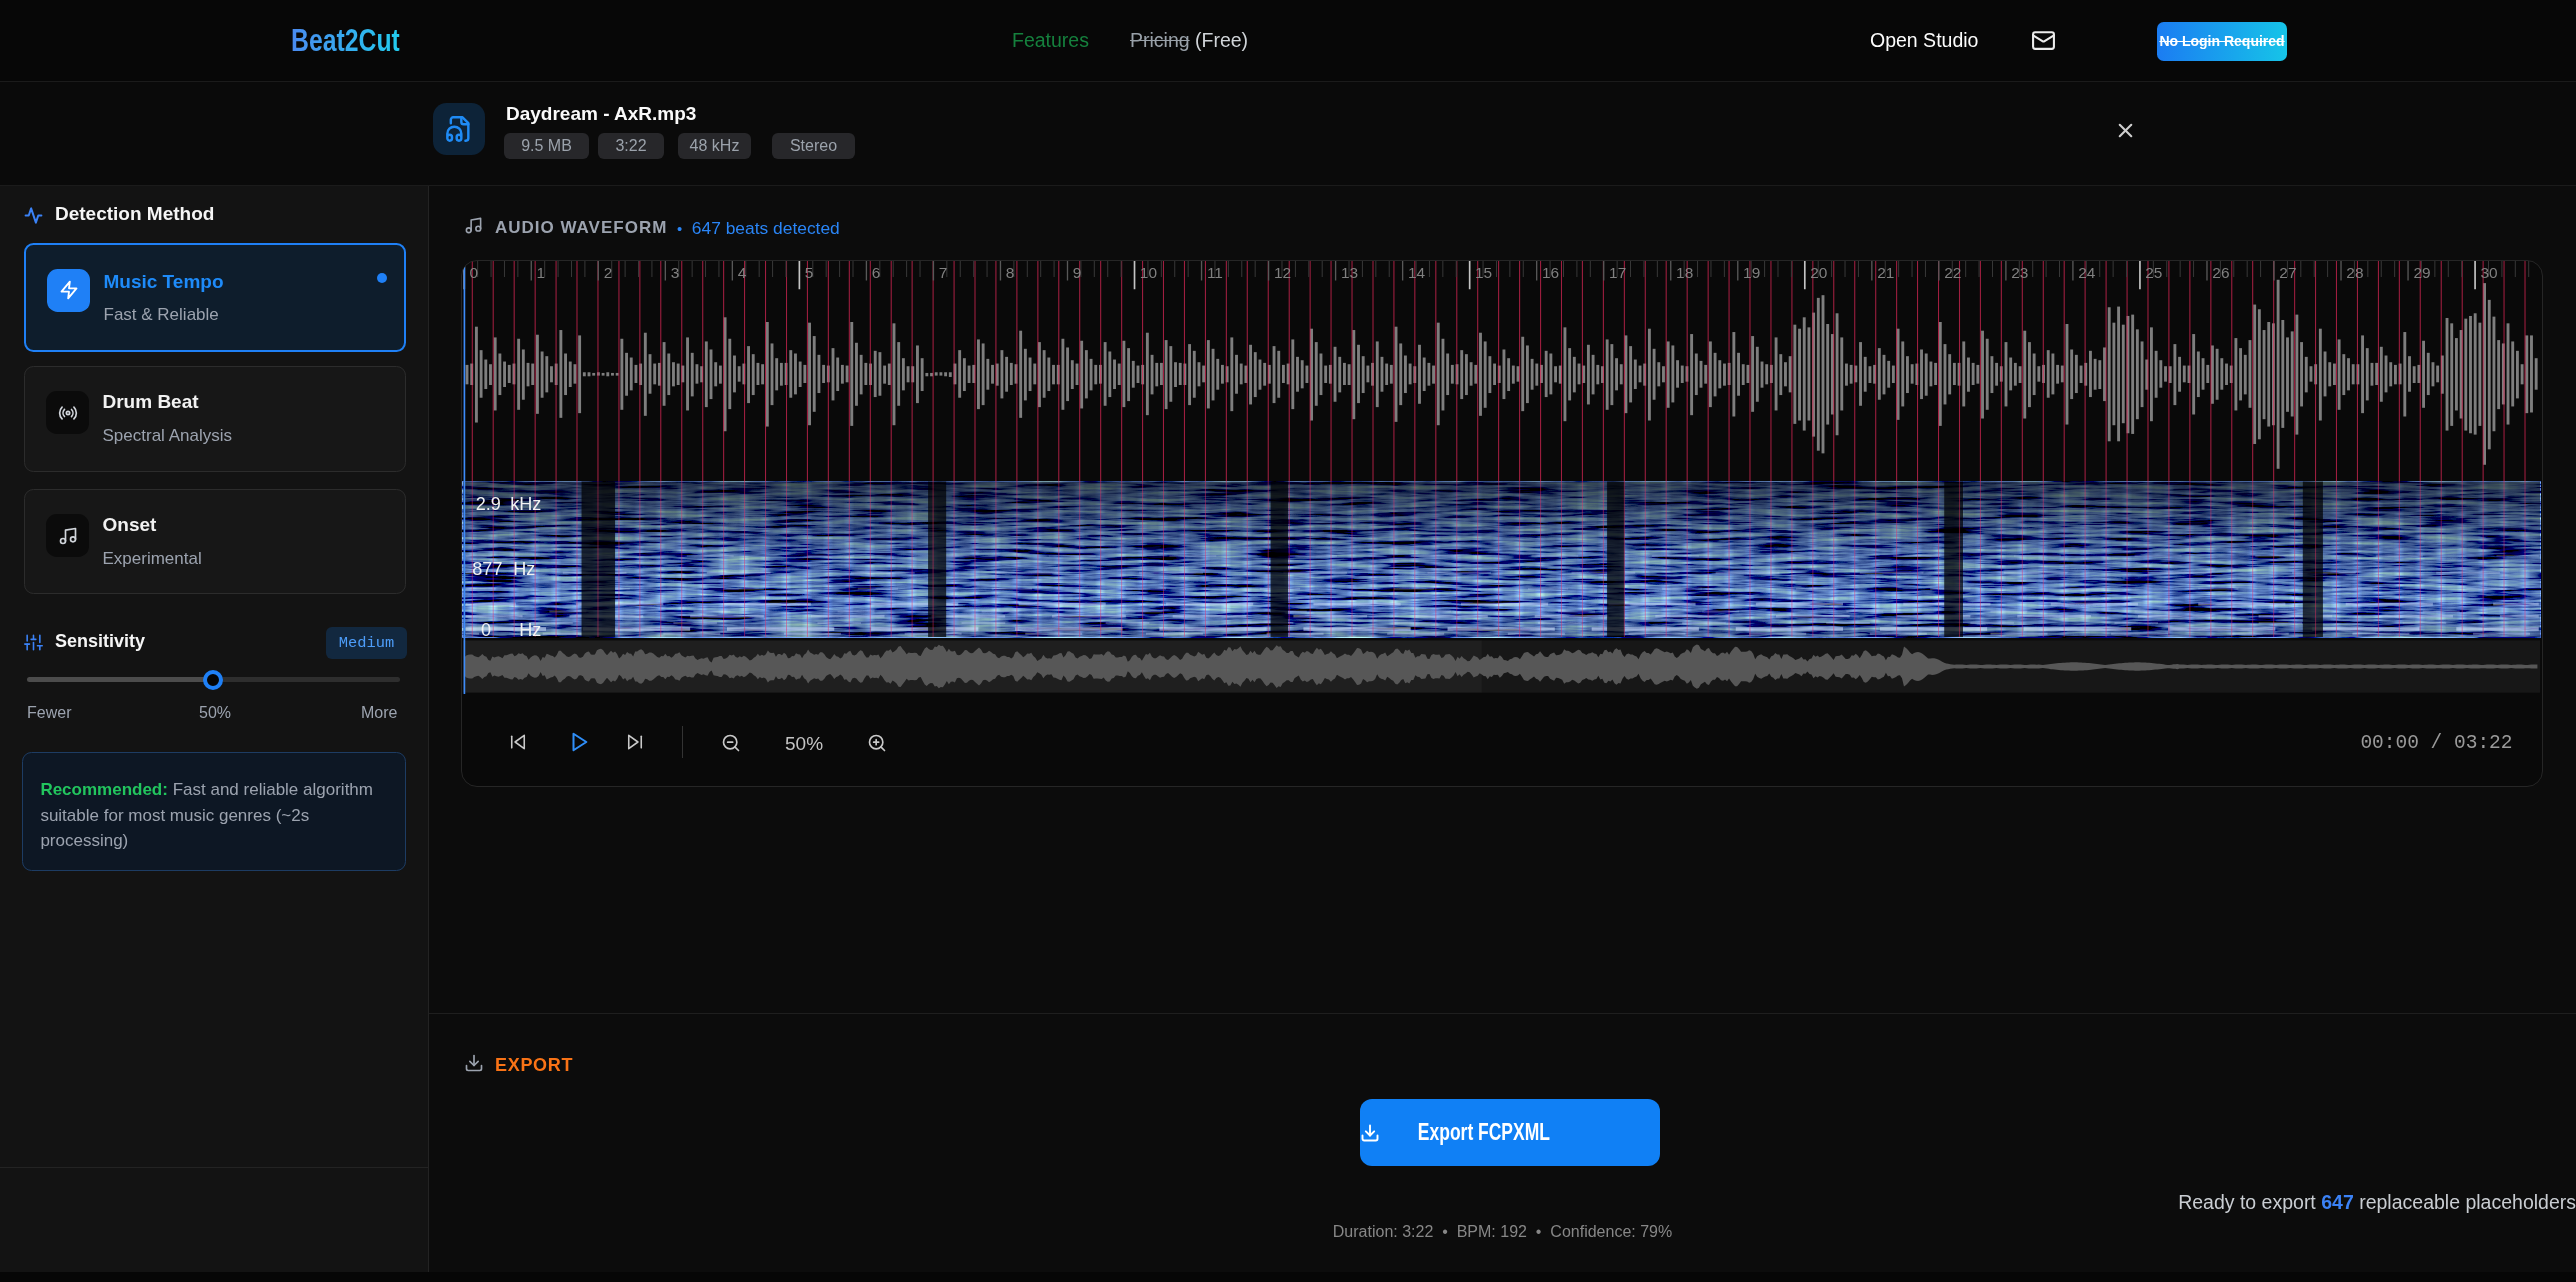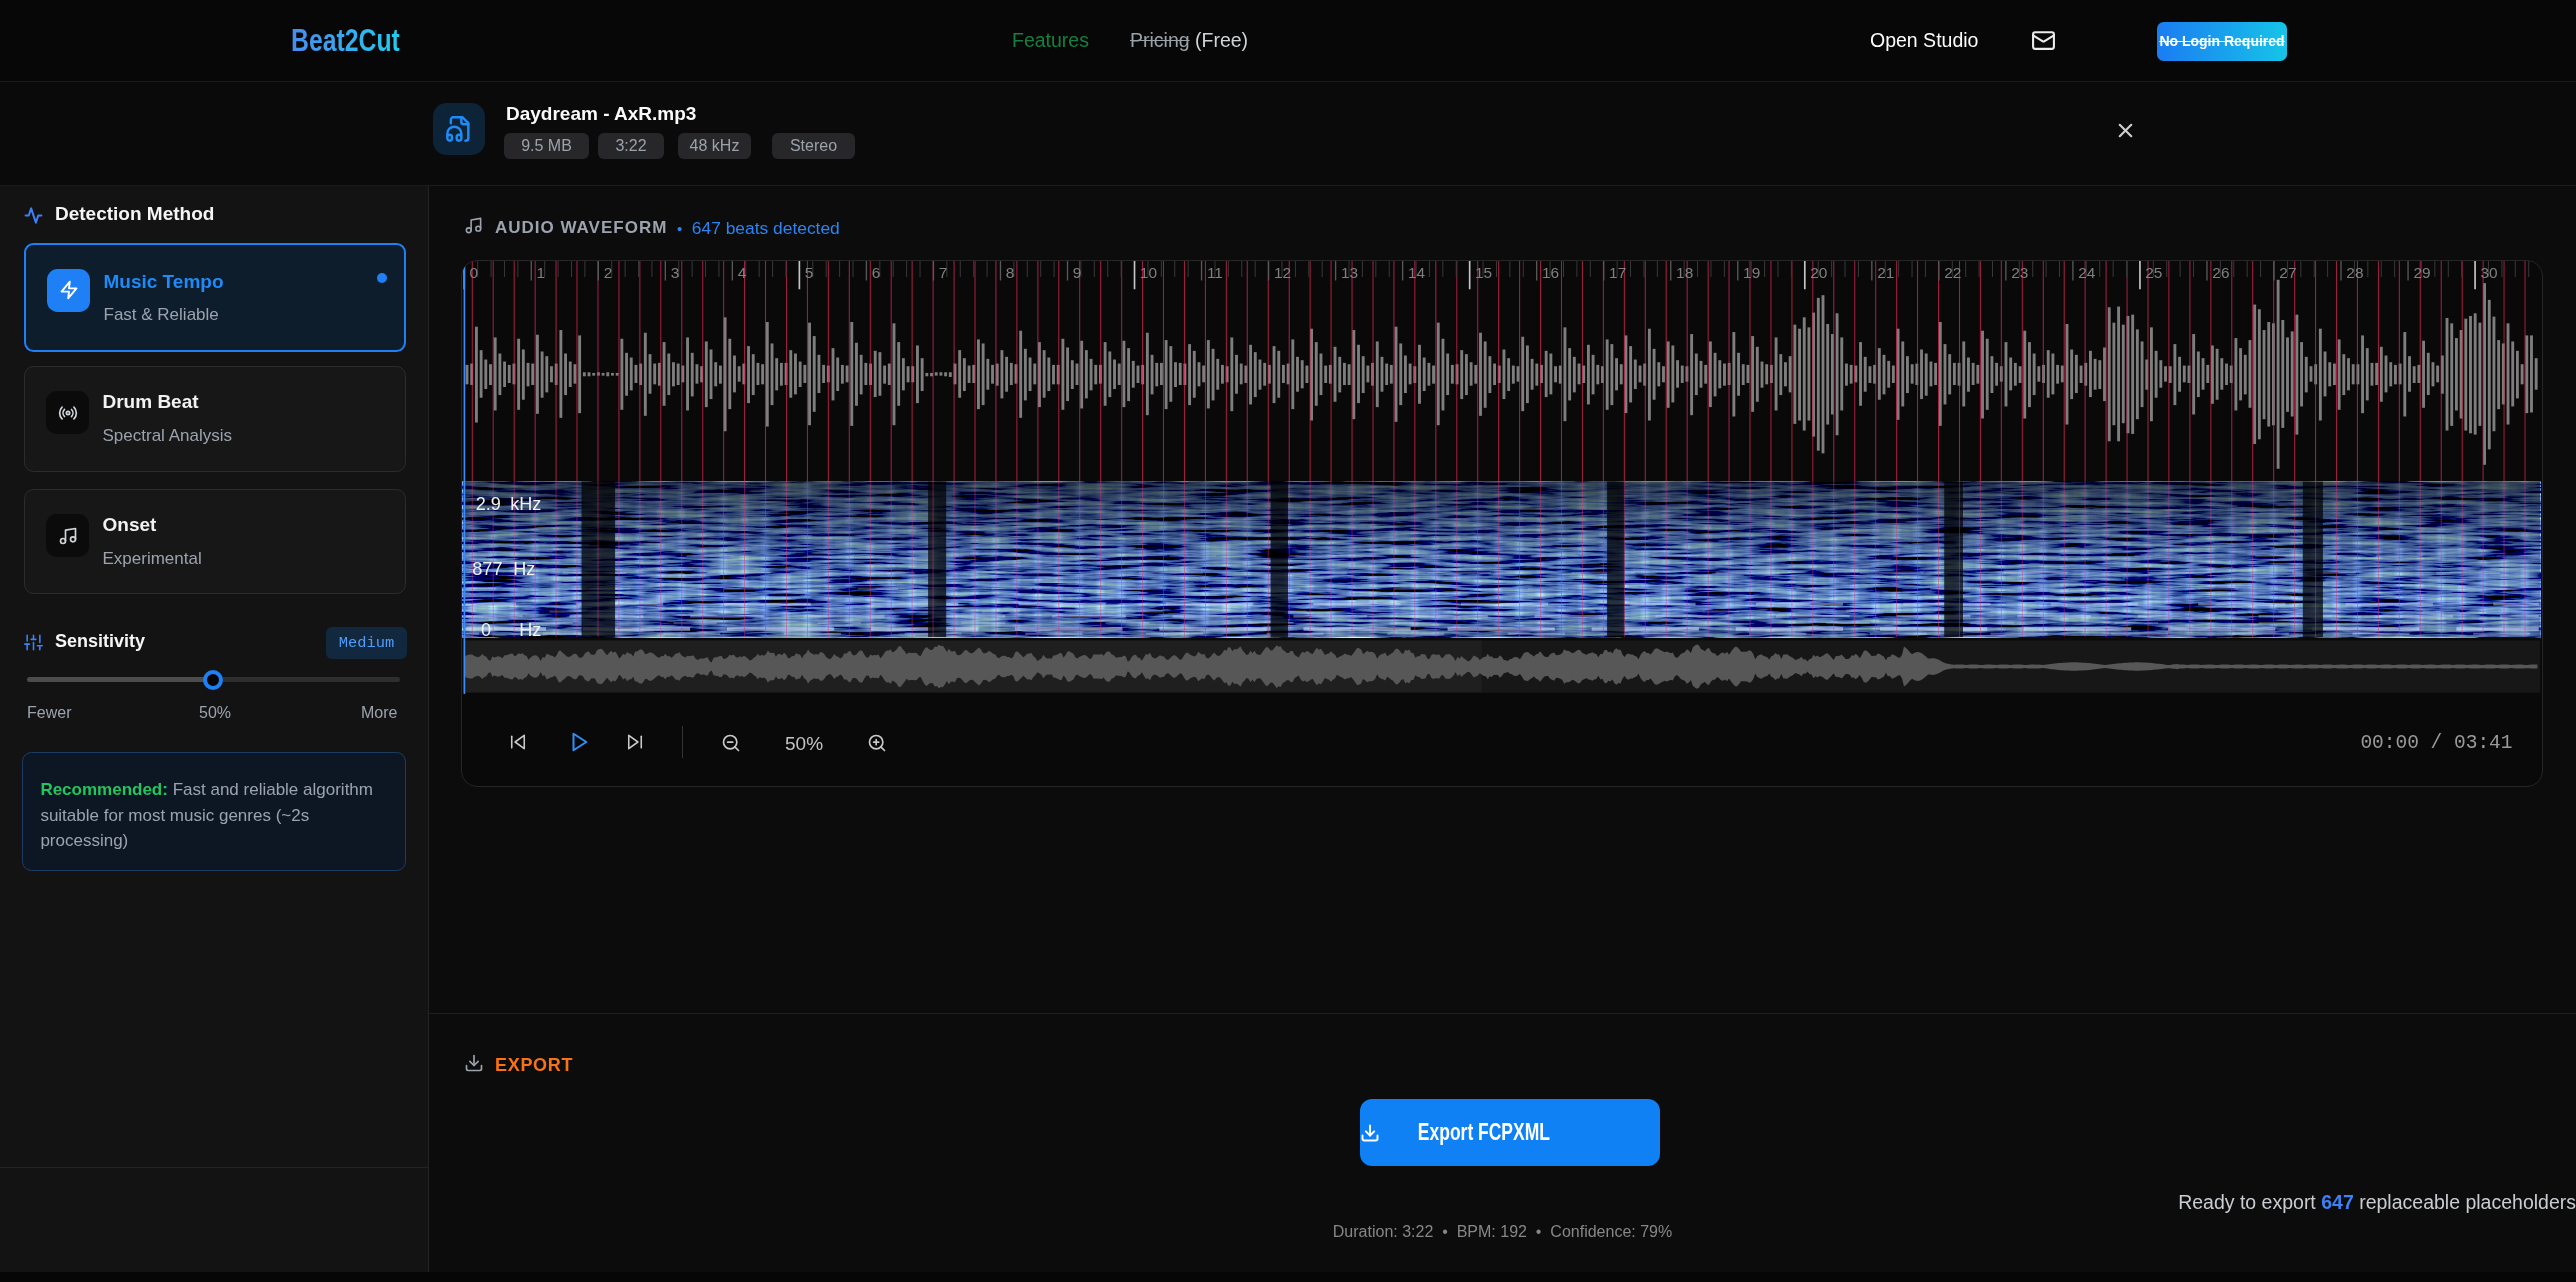--- a/index.html
+++ b/index.html
@@ -1035,21 +1035,21 @@
       </div>
     <div class="abs" style="left:323px;top:472px;color:#c3c3c3;font-size:19px;">50%</div>
     <div class="ctrl" style="left:405px;top:472px;width:20px;height:20px;">
         <svg width="20" height="20" viewBox="0 0 24 24" fill="none" stroke="#c9c9c9" stroke-width="2" stroke-linecap="round" stroke-linejoin="round" style="">
           <circle cx="11" cy="11" r="8"></circle>
           <line x1="21" y1="21" x2="16.65" y2="16.65"></line>
           <line x1="11" y1="8" x2="11" y2="14"></line>
           <line x1="8" y1="11" x2="14" y2="11"></line>
         </svg>
       </div>
-    <div class="abs" style="right:29.5px;top:471px;color:#9a9a9a;font-size:19.5px;font-family:'Liberation Mono',monospace;">00:00 / 03:41</div>
+    <div class="abs" style="right:29.5px;top:471px;color:#9a9a9a;font-size:19.5px;font-family:'Liberation Mono',monospace;">00:00 / 03:22</div>
   </div>
 
   <div class="abs" style="left:0;top:827px;width:2147px;height:1.3px;background:#1f1f1f;"></div>
   <div class="abs" style="left:35px;top:867px;"><svg width="20" height="20" viewBox="0 0 24 24" fill="none" stroke="#9ca3af" stroke-width="2" stroke-linecap="round" stroke-linejoin="round" style="">
         <path d="M21 15v4a2 2 0 0 1-2 2H5a2 2 0 0 1-2-2v-4"></path>
         <polyline points="7 10 12 15 17 10"></polyline>
         <line x1="12" y1="15" x2="12" y2="3"></line>
       </svg></div>
   <div class="abs" style="left:66px;top:869px;color:#f97316;font-size:18px;font-weight:600;letter-spacing:0.7px;">EXPORT</div>
 

